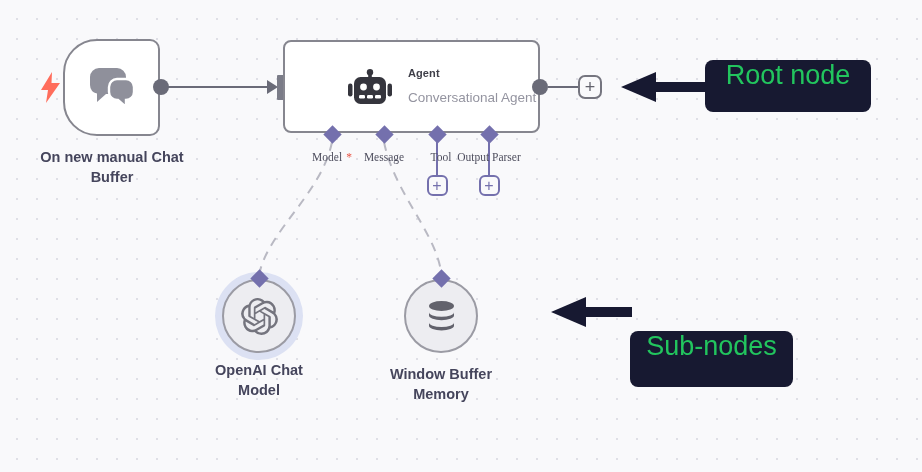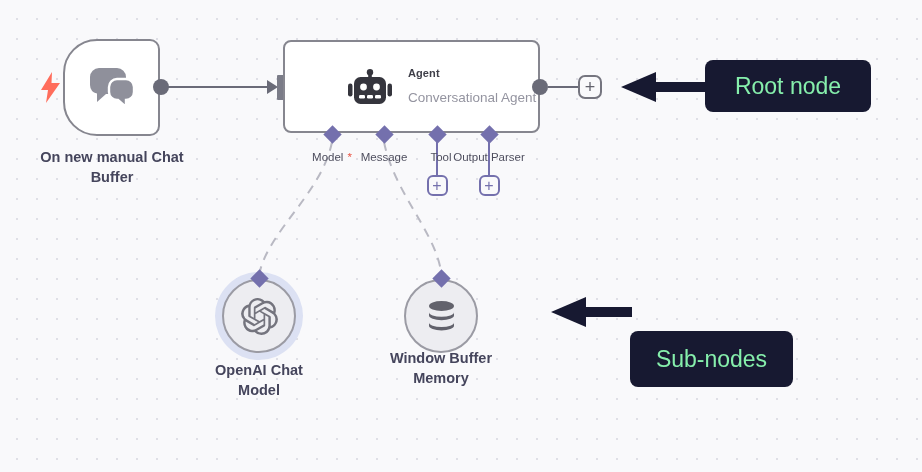--- a/index.html
+++ b/index.html
@@ -82,41 +82,42 @@
   }
   .add-btn.purple {
     width: 21px; height: 21px;
     border: 2px solid #7470ad; border-radius: 6px;
     color: #7470ad; font-size: 16px;
   }
   .port-label {
     display: flex; justify-content: center; gap: 4px;
     font-size: 11.5px; color: #4e4e5e; text-align: center;
     white-space: nowrap;
+    font-family: Liberation Serif, serif;
   }
   .asterisk { color: #ea5444; }
 
   
   .halo {
     left: 215px; top: 272px; width: 88px; height: 88px;
     border-radius: 50%; background: #dce1f3;
   }
   .circle-node {
     width: 74px; height: 74px; border-radius: 50%;
     background: #ededf1; border: 2px solid #9b9ba4;
     display: flex; align-items: center; justify-content: center;
   }
   .subnode-label-1 { left: 204px; top: 360px; width: 110px; }
-  .subnode-label-2 { left: 376px; top: 348px; width: 130px; }
+  .subnode-label-2 { left: 376px; top: 364px; width: 130px; }
 
   
   .annotation-box {
     background: #171931; border-radius: 8px;
-    color: #86efac; font-size: 23px;
-    display: flex; align-items: center; justify-content: center;
+    color: #22c55e; font-size: 27px;
+    display: flex; justify-content: center;
   }
   .annotation-shaft { background: #171931; height: 10px; }
   .annotation-head {
     width: 0; height: 0;
     border-top: 15px solid transparent;
     border-bottom: 15px solid transparent;
     border-right: 35px solid #171931;
   }
   .overlay-svg { left: 0; top: 0; pointer-events: none; }
 </style>

